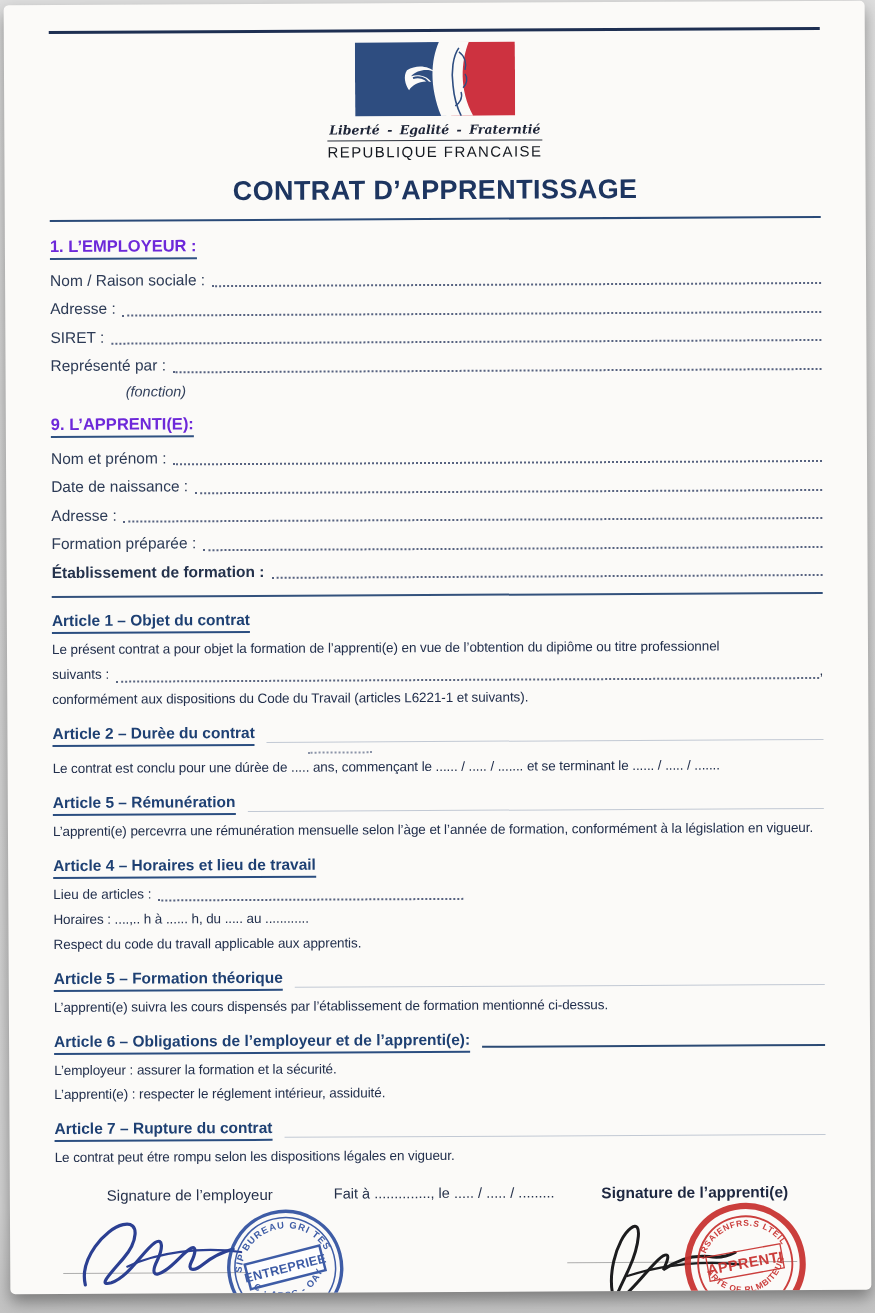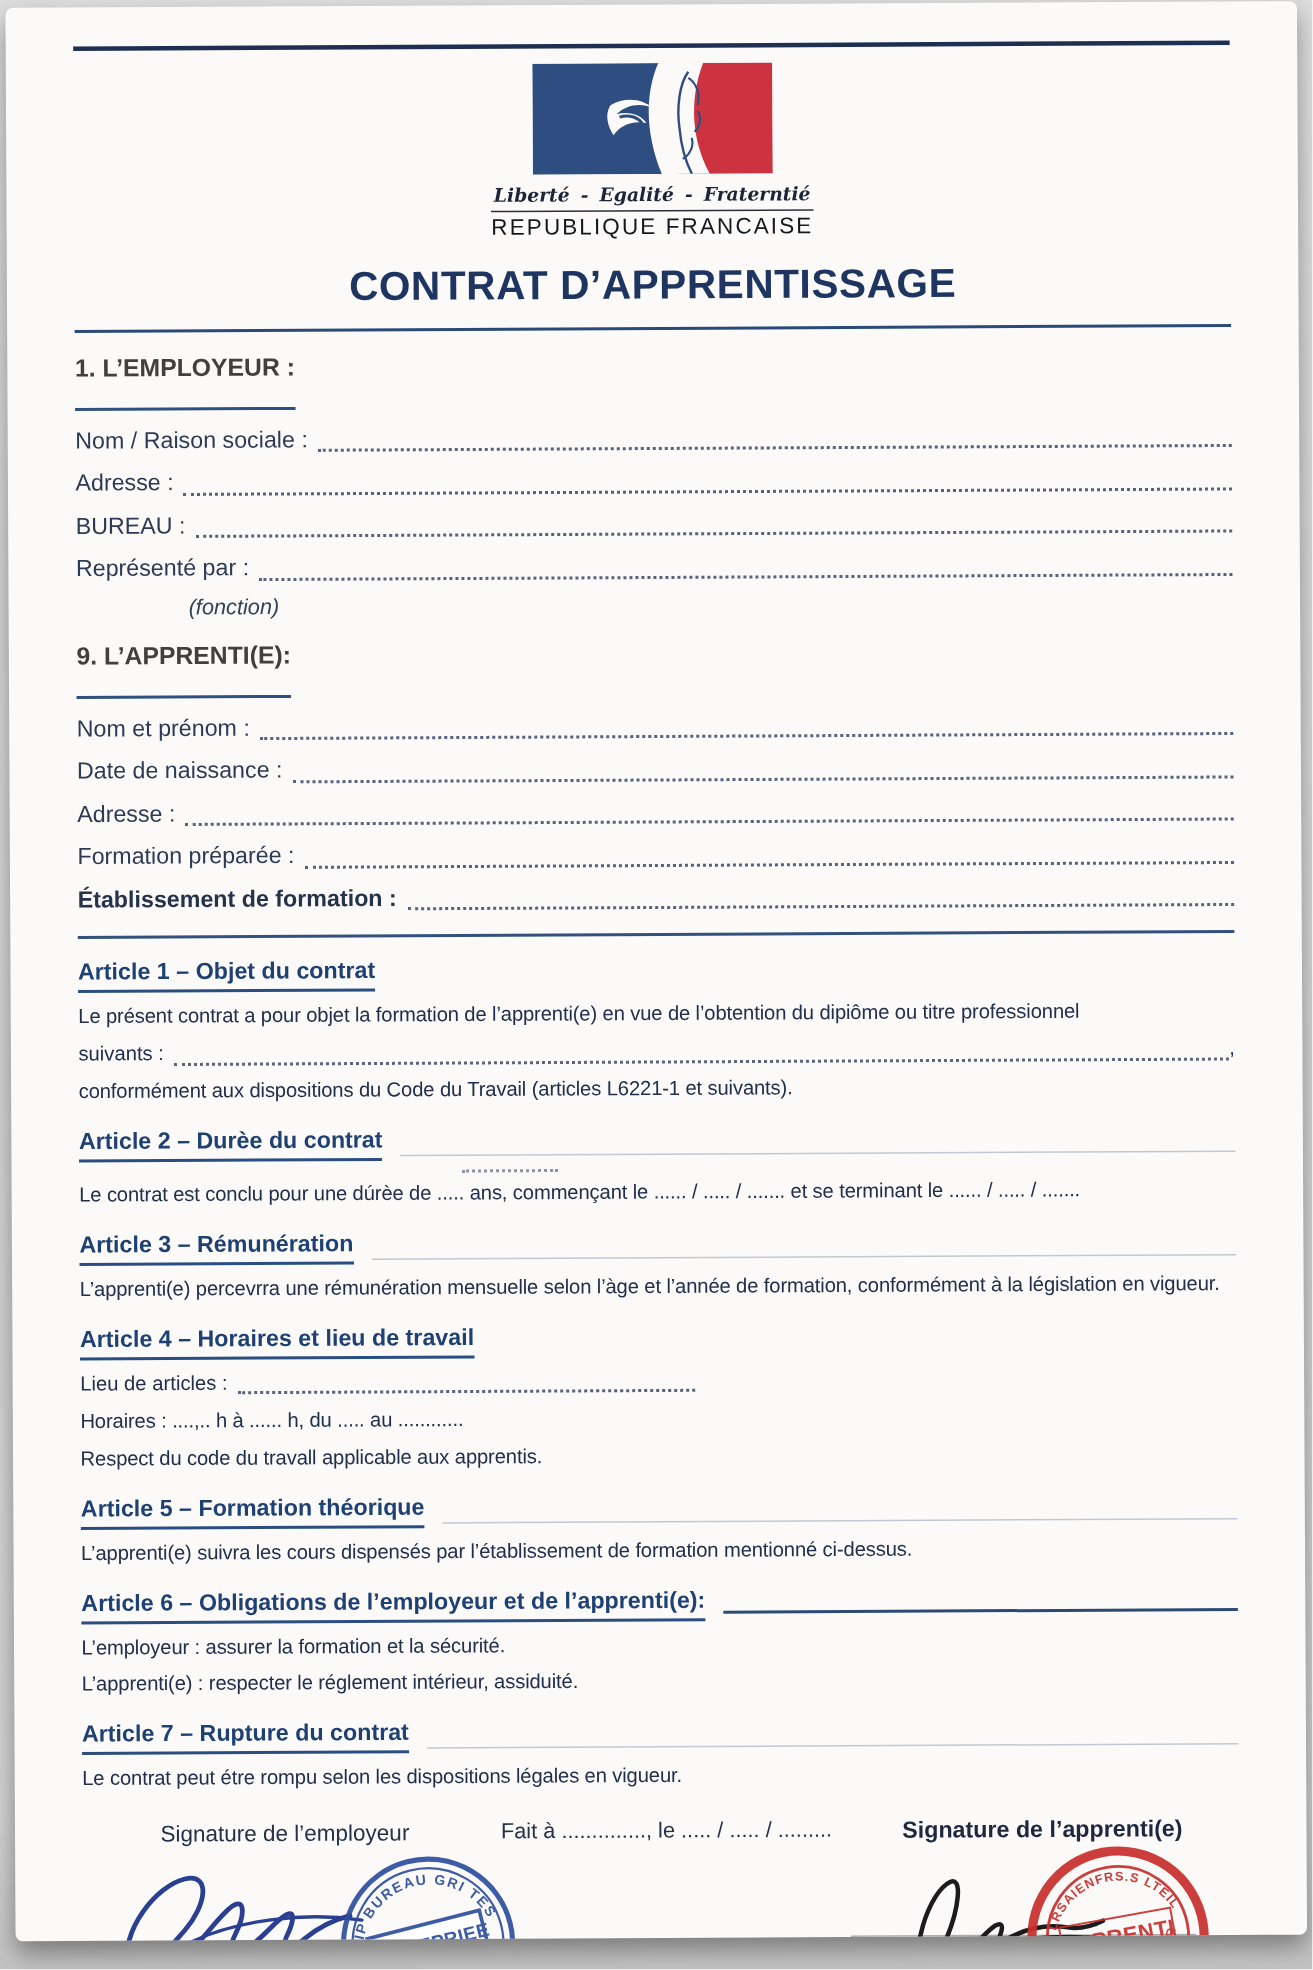--- a/index.html
+++ b/index.html
@@ -34,22 +34,22 @@
   .republic{font-size:15px;color:#14181f;letter-spacing:1.4px;}
   .title{
     margin:15px 0 0;text-align:center;
     font-size:27px;font-weight:800;color:#1d3560;letter-spacing:.4px;
   }
   .title-rule{margin-top:12px;border-top:2.5px solid #2a4a78;}
   
   .sec-heading{
     display:inline-block;
     margin:15px 0 4px;
-    font-size:16.5px;font-weight:bold;color:#404040;
-    border-bottom:2px solid #2f5181;padding-bottom:16px;
+    font-size:16.5px;font-weight:bold;color:#6d28d9;
+    border-bottom:2px solid #2f5181;padding-bottom:2px;
   }
   .field-row{display:flex;align-items:flex-end;margin:6px 0;font-size:15.5px;color:#2c3a55;line-height:1.45;}
   .field-row .lbl{white-space:nowrap;}
   .field-row .lbl.bold{font-weight:bold;color:#24324c;}
   .dotted-fill{flex:1;border-bottom:2px dotted #566280;margin:0 0 4px 7px;}
   .dotted-fixed{flex:0 0 305px;border-bottom:2px dotted #566280;margin:0 0 4px 7px;}
   .fonction{margin:1px 0 0 75px;font-size:14.5px;font-style:italic;color:#33415c;}
   .section-divider{margin:12px 0 2px;border-top:2.5px solid #33517c;}
   
   .article-head{display:flex;align-items:flex-end;gap:12px;margin:14px 0 6px;}
@@ -103,21 +103,21 @@
         <div class="sec-heading">1. L’EMPLOYEUR :</div>
         <div class="field-row">
           <span class="lbl">Nom / Raison sociale :</span>
           <span class="dotted-fill"></span>
         </div>
         <div class="field-row">
           <span class="lbl">Adresse :</span>
           <span class="dotted-fill"></span>
         </div>
         <div class="field-row">
-          <span class="lbl">BUREAU :</span>
+          <span class="lbl">SIRET :</span>
           <span class="dotted-fill"></span>
         </div>
         <div class="field-row">
           <span class="lbl">Représenté par :</span>
           <span class="dotted-fill"></span>
         </div>
         <div class="fonction">(fonction)</div>
       </div>
 
       <div>
@@ -163,21 +163,21 @@
         <div class="article-head">
           <span class="article-title">Article 2 – Durèe du contrat</span>
           <span class="head-ext"></span>
         </div>
         <div class="stray-dots"></div>
         <p>Le contrat est conclu pour une dúrèe de  ..... ans, commençant le  ...... / ..... / .......  et se terminant le  ...... / ..... / .......</p>
       </section>
 
       <section class="article">
         <div class="article-head">
-          <span class="article-title">Article 3 – Rémunération</span>
+          <span class="article-title">Article 5 – Rémunération</span>
           <span class="head-ext"></span>
         </div>
         <p>L’apprenti(e) percevrra une rémunération mensuelle selon l’àge et l’année de formation, conformément à la législation en vigueur.</p>
       </section>
 
       <section class="article">
         <div class="article-head">
           <span class="article-title">Article 4 – Horaires et lieu de travail</span>
         </div>
         <div class="dotted-row">

